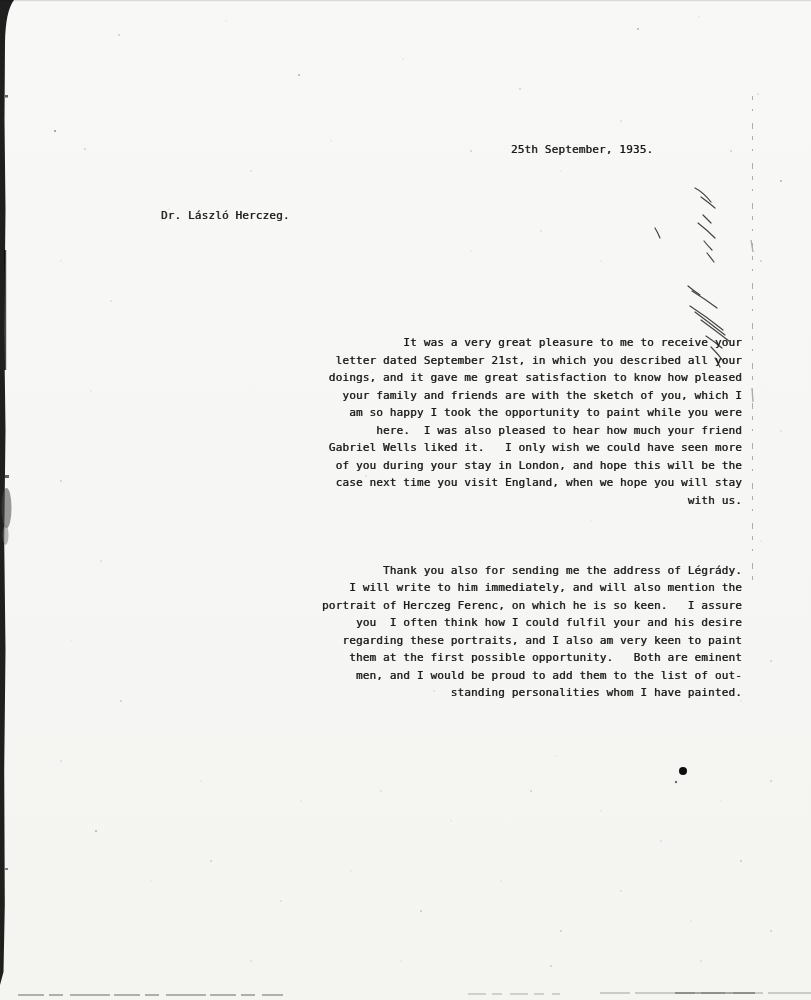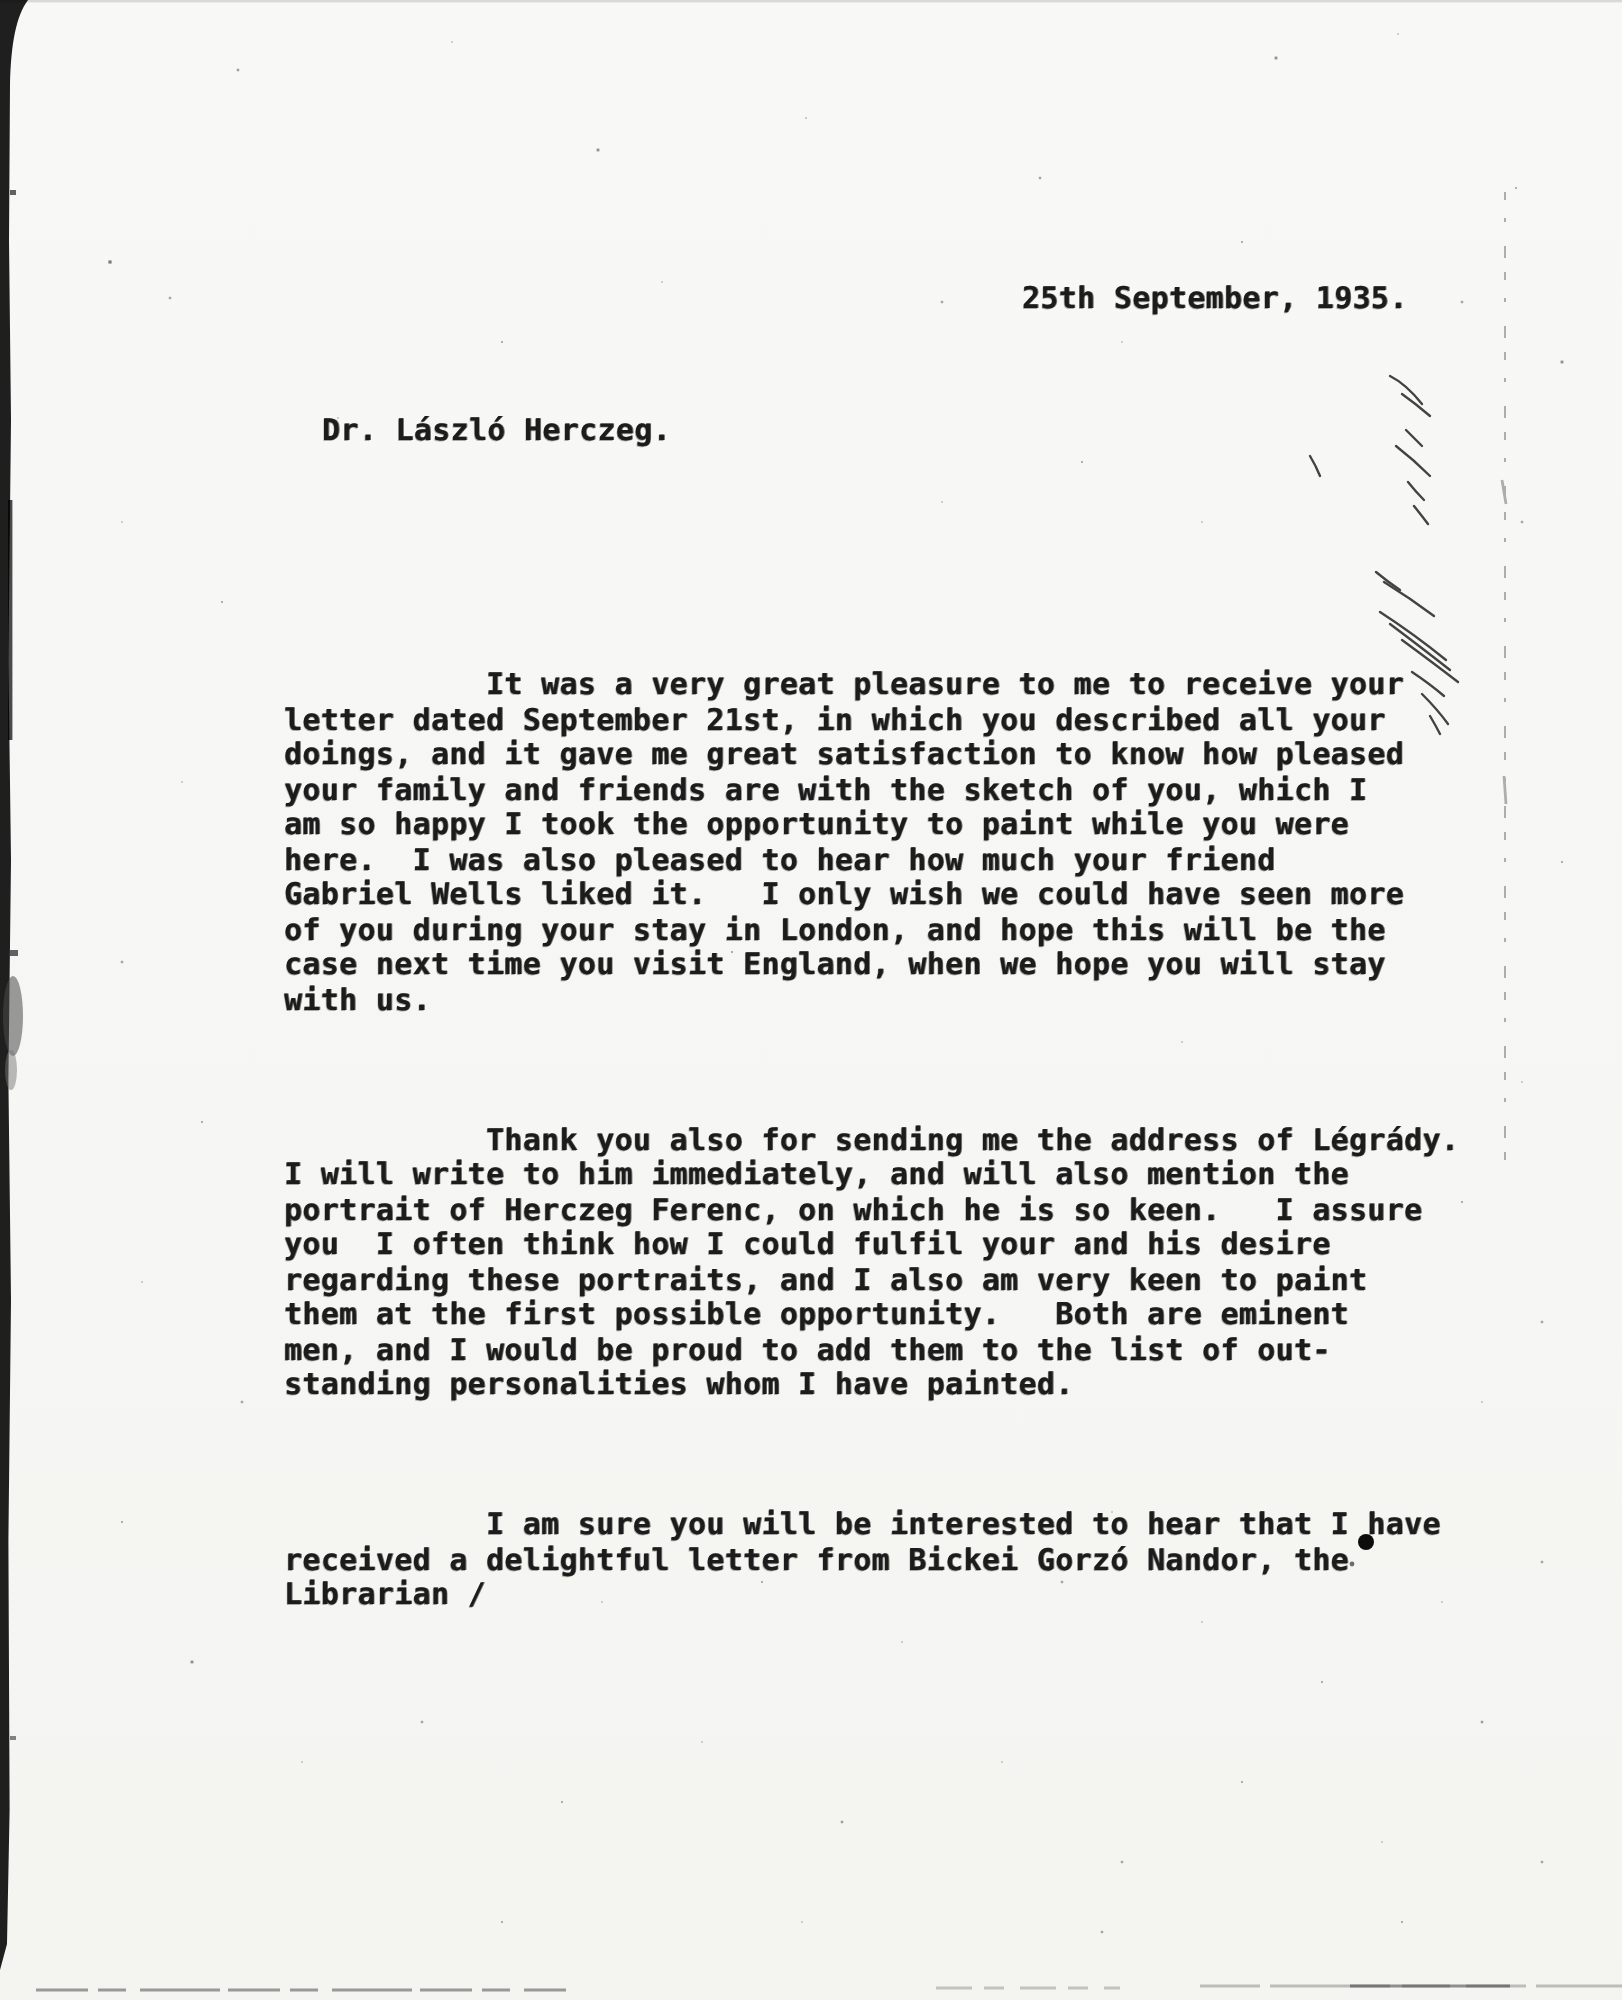--- a/index.html
+++ b/index.html
@@ -8,32 +8,32 @@
     width: 811px;
     height: 1000px;
     margin: 0 auto;
     background: linear-gradient(180deg, #f8f8f6 0%, #f6f6f4 55%, #f4f4f1 100%);
     overflow: hidden;
     font-family: "DejaVu Sans Mono", "Liberation Mono", monospace;
   }
   .typed {
     position: absolute;
     font-family: "DejaVu Sans Mono", "Liberation Mono", monospace;
-    font-weight: 700;
-    font-size: 15px;
+    font-weight: 400;
+    font-size: 11px;
     line-height: 17.5px;
     letter-spacing: 0.15px;
     color: #1c1c1c;
     white-space: pre;
     text-shadow: 0.45px 0 0 rgba(30,30,30,0.6), -0.3px 0.3px 0 rgba(30,30,30,0.35);
   }
   .date-line      { left: 511px; top: 141px; }
   .recipient-line { left: 161px; top: 207px; }
   .letter-body    { left: 142px; top: 299px; width: 600px; }
-  .letter-body p  { margin: 0 0 17.5px 0; }
+  .letter-body p  { margin: 0 0 17.5px 0; text-align: right; }
   .artifacts {
     position: absolute;
     inset: 0;
     pointer-events: none;
   }
   
   .speck {
     position: absolute;
     left: 0; top: 0;
     width: 2px; height: 2px;
@@ -94,23 +94,20 @@
 case next time you visit England, when we hope you will stay
 with us.</p>
     <p>           Thank you also for sending me the address of Légrády.
 I will write to him immediately, and will also mention the
 portrait of Herczeg Ferenc, on which he is so keen.   I assure
 you  I often think how I could fulfil your and his desire
 regarding these portraits, and I also am very keen to paint
 them at the first possible opportunity.   Both are eminent
 men, and I would be proud to add them to the list of out-
 standing personalities whom I have painted.</p>
-    <p>           I am sure you will be interested to hear that I have
-received a delightful letter from Bickei Gorzó Nandor, the
-Librarian /</p>
   </div>
 
   <div class="speck"></div>
 
   <svg class="artifacts" width="811" height="1000" viewBox="0 0 811 1000" xmlns="http://www.w3.org/2000/svg">
 
     <g>
       <path d="M0,0 L14,0 C8,8 5.5,22 5,42 L4.5,120 L5.5,210 L4.2,330 L5.5,430 L4.2,540 L5.5,650 L4.2,770 L4.8,905 L3.5,972 L0,985 Z" fill="#0c0c0c" opacity="0.92"></path>
       <rect x="4" y="250" width="2.2" height="120" fill="#000" opacity="0.7"></rect>
       <ellipse cx="6.5" cy="508" rx="5" ry="20" fill="#4a4a4a" opacity="0.55"></ellipse>

